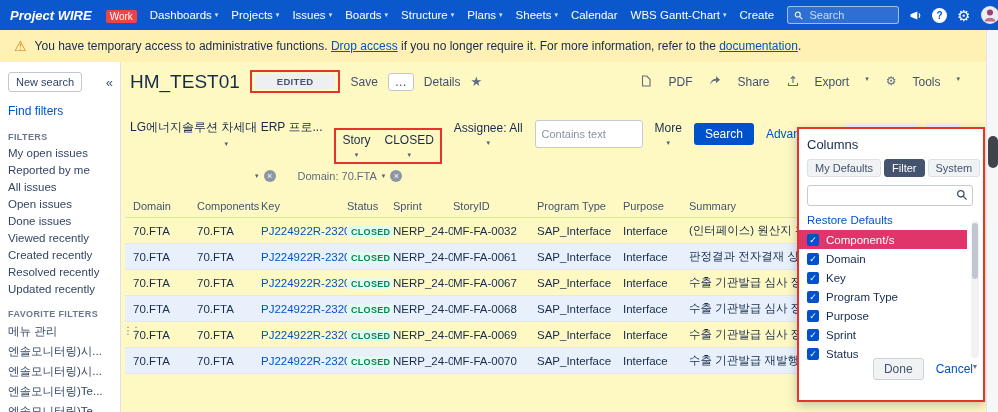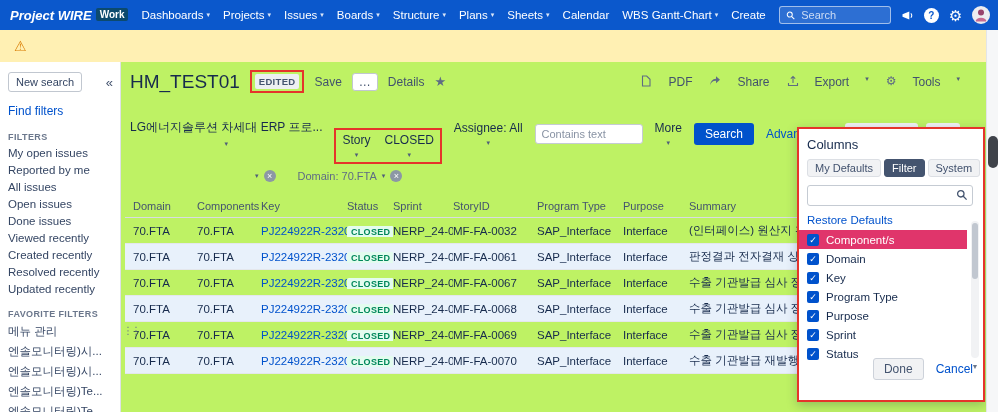--- a/index.html
+++ b/index.html
@@ -2,24 +2,24 @@
 <html><head>
 <meta charset="utf-8">
 <style>
   * { box-sizing: border-box; }
   body { margin: 0; font-family: "Liberation Sans", sans-serif; background: #fff; }
   .page { position: relative; width: 998px; height: 412px; background: #fff; overflow: hidden; }
 
   
   .topnav { position: absolute; top: 0; left: 0; right: 0; height: 30px; background: #0b58cc;
             display: flex; align-items: center; gap: 13px; padding: 0 10px; color: #fff; }
-  .logo { display: inline-flex; align-items: flex-start; gap: 4px; font-size: 13px; font-style: italic;
+  .logo { display: inline-flex; align-items: flex-end; gap: 14px; font-size: 13px; font-style: italic;
           font-weight: 700; white-space: nowrap; cursor: pointer; }
-  .logo-work { background: #0c4a6e; color: #fff; font-style: normal; font-size: 10px; padding: 1px 4px;
-               border-radius: 2px; font-weight: 700; }
+  .logo-work { background: #ef4444; color: #fff; font-style: normal; font-size: 10px; padding: 1px 4px;
+               border-radius: 2px; font-weight: 400; }
   .nav-item { font-size: 11.5px; display: inline-flex; align-items: center; gap: 3px; cursor: pointer;
               white-space: nowrap; }
   .caret { font-size: 7px; opacity: .85; }
   .nav-right { margin-left: auto; display: flex; align-items: center; gap: 10px; }
   .nav-search { display: flex; align-items: center; gap: 4px; background: rgba(255,255,255,.14);
                 border: 1px solid rgba(255,255,255,.55); border-radius: 3px; height: 18px; padding: 0 6px; width: 112px; }
   .nav-search input { background: transparent; border: none; outline: none; color: #fff; font-size: 11px; width: 100%; }
   .nav-search input::placeholder { color: rgba(255,255,255,.75); }
   .nav-icon { display: inline-flex; align-items: center; justify-content: center; cursor: pointer; }
   .help-badge { width: 15px; height: 15px; border-radius: 50%; background: #fff; color: #0b58cc;
@@ -39,42 +39,42 @@
              border-right: 1px solid #DFE1E6; padding: 10px 4px 0 8px; overflow: hidden; }
   .side-top { display: flex; align-items: center; }
   .new-search-btn { font-size: 11px; color: #344563; background: #fff; border: 1px solid #C1C7D0;
                     border-radius: 3px; padding: 3px 7px; cursor: pointer; font-family: inherit; }
   .collapse-btn { margin-left: auto; color: #42526E; font-size: 13px; cursor: pointer; padding-right: 3px; }
   .find-filters { margin-top: 12px; font-size: 12px; color: #0052CC; cursor: pointer; }
   .side-heading { margin-top: 14px; font-size: 9px; font-weight: 700; color: #6B778C; letter-spacing: .4px; }
   .side-link { margin-top: 5px; font-size: 11.5px; color: #344563; cursor: pointer; white-space: nowrap; overflow: hidden; }
 
   
-  .main { position: absolute; top: 62px; left: 121px; right: 12px; bottom: 0; background: #bef264;
+  .main { position: absolute; top: 62px; left: 121px; right: 12px; bottom: 0; background: #fef9c3;
           padding: 8px 0 0 4px; }
   .header-row { display: flex; align-items: center; gap: 10px; margin-right: 26px; margin-left: 5px; }
   .page-title { font-size: 19px; color: #172B4D; font-weight: 500; }
   .annot { border: 2px solid #E5342B; }
   .annot-edited { display: inline-flex; padding: 2px 3px; }
   .edited-badge { background: #EDEFF2; color: #44546F; font-size: 9.5px; font-weight: 700;
-                  padding: 2px 4px; border-radius: 2px; letter-spacing: .3px; }
+                  padding: 2px 22px; border-radius: 2px; letter-spacing: .3px; }
   .hdr-btn { font-size: 12px; color: #42526E; cursor: pointer; white-space: nowrap; }
   .more-btn { border: 1px solid #C1C7D0; border-radius: 3px; padding: 0 6px; font-size: 12px;
               color: #42526E; background: #fff; cursor: pointer; line-height: 16px; font-family: inherit; }
   .star-icon { color: #5E6C84; font-size: 13px; cursor: pointer; }
   .hdr-right { margin-left: auto; display: flex; align-items: center; gap: 17px; }
   .hdr-action { display: inline-flex; align-items: flex-start; gap: 16px; font-size: 12px; color: #42526E; cursor: pointer; }
   .act-ic { width: 12px; height: 12px; }
   .dkcaret { font-size: 7px; color: #505F79; }
 
   .filter-row { display: flex; align-items: center; gap: 12px; margin-top: 10px; margin-right: 26px;
                 margin-left: 5px; font-size: 12px; color: #172B4D; }
   .dd { display: inline-flex; align-items: center; gap: 4px; cursor: pointer; white-space: nowrap; flex-direction: column; }
   .annot-filter { display: inline-flex; align-items: center; gap: 14px; padding: 3px 6px; margin-top: 25px; }
-  .contains-input { width: 108px; height: 20px; border: 1px solid #C5CBD3; border-radius: 3px;
+  .contains-input { width: 108px; height: 28px; border: 1px solid #C5CBD3; border-radius: 3px;
                     font-size: 11px; padding: 0 6px; color: #172B4D; outline: none; font-family: inherit; }
   .contains-input::placeholder { color: #8993A4; }
   .search-btn { background: #0052CC; color: #fff; font-size: 12px; border: none; border-radius: 3px;
                 padding: 4px 11px; cursor: pointer; font-family: inherit; }
   .advanced-link { color: #0052CC; font-size: 12px; cursor: pointer; }
   .row-right { margin-left: auto; display: flex; gap: 8px; }
   .grey-btn { background: #F0F1F4; border: none; border-radius: 3px; padding: 4px 9px; font-size: 12px;
               color: #42526E; display: inline-flex; align-items: center; gap: 5px; cursor: pointer; font-family: inherit; }
 
   .chips-row { display: flex; gap: 22px; margin-top: 6px; margin-left: 130px; font-size: 11px;
@@ -177,20 +177,26 @@
         <svg width="16" height="16" viewBox="0 0 16 16">
           <circle cx="8" cy="5.6" r="3" fill="#97436D"></circle>
           <path d="M2.5 14.5a5.6 4.6 0 0111 0z" fill="#C56A92"></path>
         </svg>
       </span>
     </div>
   </header>
 
   <div class="banner">
     <span class="warning-glyph">⚠</span>
+    <span>
+      <span>You have temporary access to administrative functions.</span>
+      <span class="blink">Drop access</span>
+      <span>if you no longer require it. For more information, refer to the</span>
+      <span class="blink">documentation</span><span>.</span>
+    </span>
   </div>
 
   <aside class="sidebar">
     <div class="side-top">
       <button class="new-search-btn">New search</button>
       <span class="collapse-btn">«</span>
     </div>
     <div class="find-filters">Find filters</div>
     <div class="side-heading">FILTERS</div>
     <div id="filters-list">

